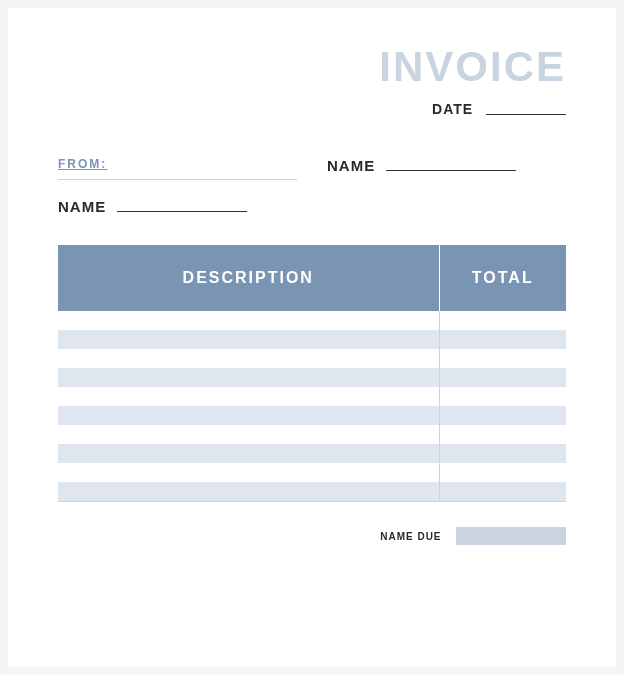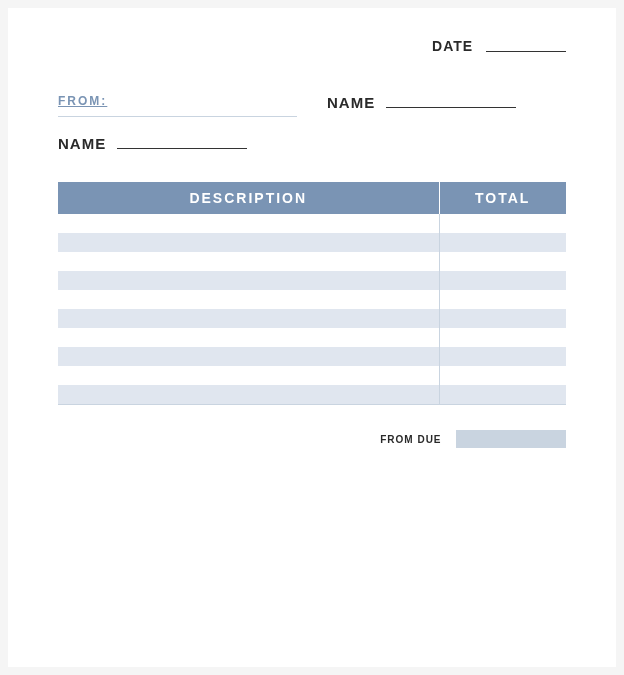--- a/index.html
+++ b/index.html
@@ -75,24 +75,24 @@
       height: 8px;
     }
     .invoice-table {
       width: 100%;
       border-collapse: collapse;
       margin-bottom: 25px;
     }
     .invoice-table th {
       background: #7a94b4;
       color: #fff;
-      font-size: 14px;
+      font-size: 16px;
       font-weight: 700;
       letter-spacing: 2px;
-      padding: 8px;
+      padding: 24px;
       text-align: center;
       border-right: 1px solid #fff;
     }
     .invoice-table th:last-child {
       border-right: none;
     }
     .th-desc { width: 75%; }
     .th-amt { width: 25%; }
     .invoice-table td {
       height: 19px;
@@ -128,20 +128,21 @@
       height: 18px;
       background: #c9d4e0;
       vertical-align: middle;
     }
   </style>
 </head>
 <body>
 
 <div class="page">
 
+  <div class="header-title">INVOICE</div>
 
   <div class="date-line">
     <span>DATE</span>
     <span class="underline"></span>
   </div>
 
   <div class="parties">
     <div class="party">
       <div class="party-label">FROM:</div>
       <div class="name-line">
@@ -202,17 +203,17 @@
           <td></td>
         </tr>
       <tr>
           <td></td>
           <td></td>
         </tr>
     </tbody>
   </table>
 
   <div class="total-row">
-    <span class="total-label">FROM DUE</span>
+    <span class="total-label">NAME DUE</span>
     <span class="total-box"></span>
   </div>
 
 </div>
 
 </body></html>

